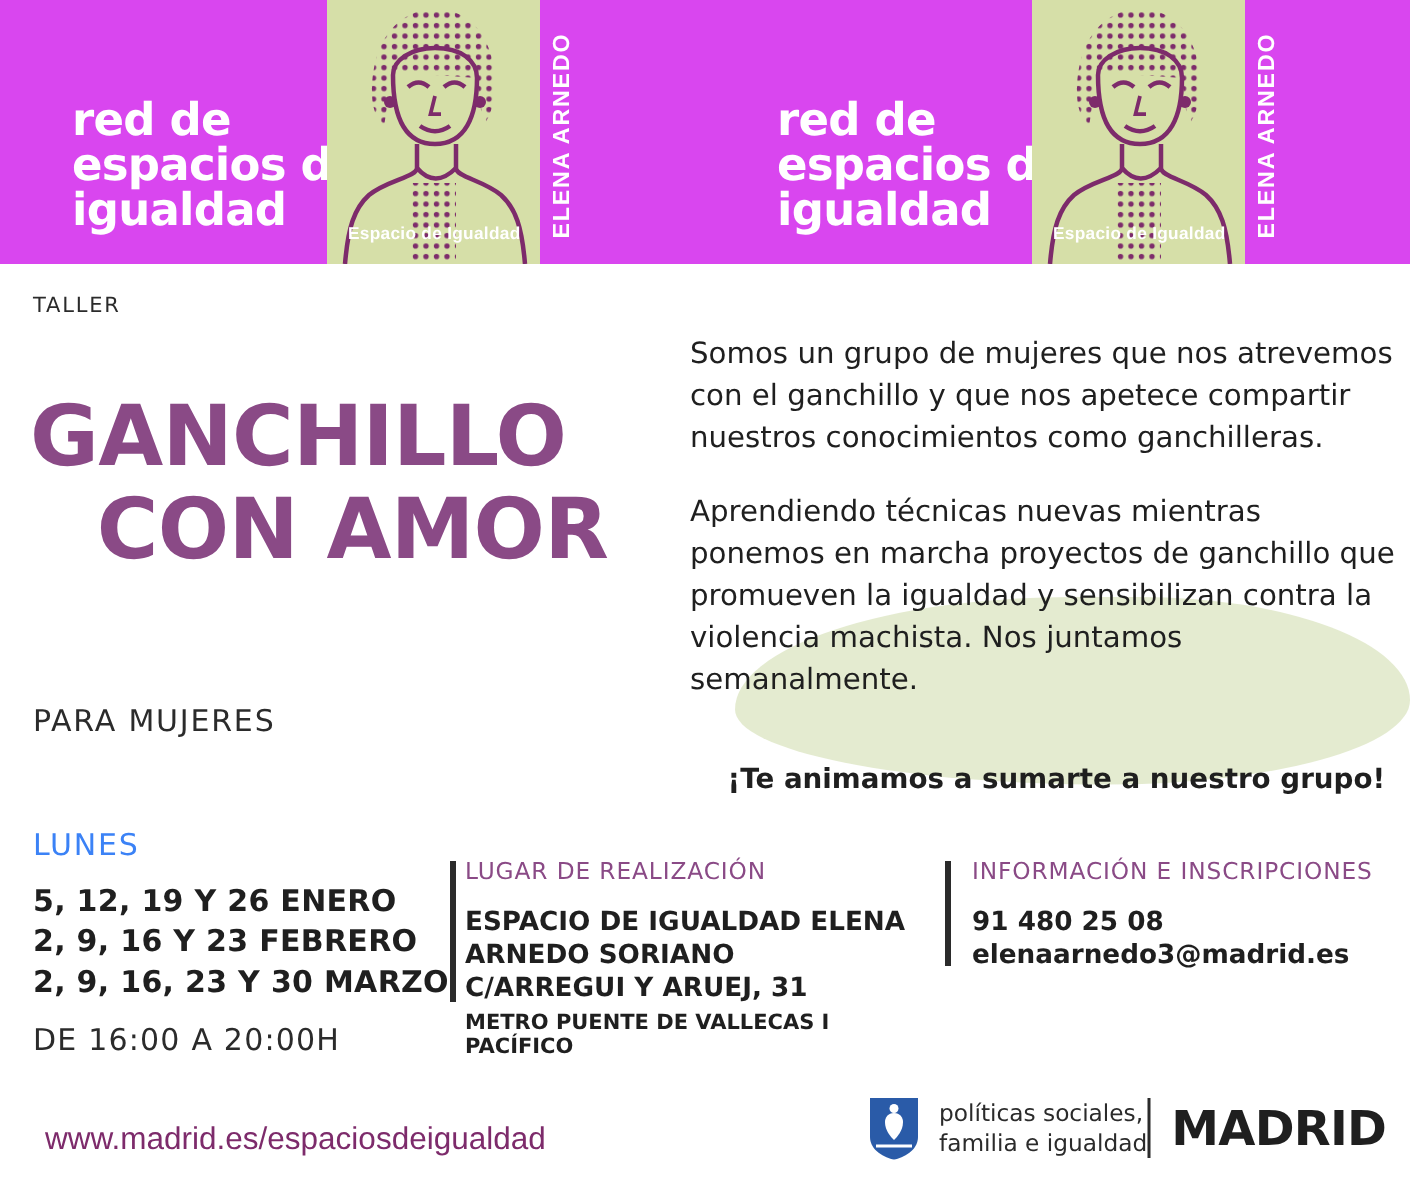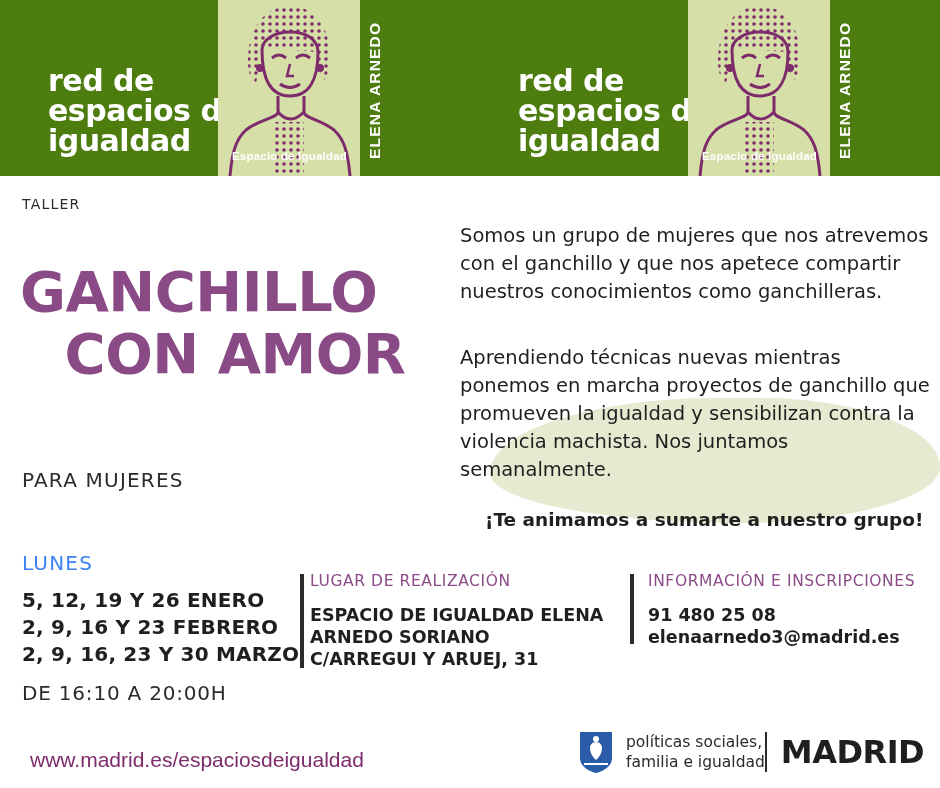--- a/index.html
+++ b/index.html
@@ -13,21 +13,21 @@
     font-family: "Liberation Sans", sans-serif;
     overflow: hidden;
     position: relative;
   }
 
   
   .banner {
     position: relative;
     width: 940px;
     height: 176px;
-    background: #4d7c0f;
+    background: #d946ef;
     overflow: hidden;
   }
   .banner-half {
     position: absolute;
     top: 0;
     height: 176px;
     width: 470px;
   }
   .banner-half.left { left: 0; }
   .banner-half.right { left: 470px; }
@@ -140,21 +140,21 @@
     opacity: 0.85;
   }
   .para {
     position: absolute;
     color: #1f1f1f;
     font-size: 19.5px;
     line-height: 28px;
     font-family: "DejaVu Sans", sans-serif;
   }
   .para1 { left: 460px; top: 46px; width: 480px; }
-  .para2 { left: 460px; top: 168px; width: 470px; }
+  .para2 { left: 460px; top: 151px; width: 470px; }
   .para3 {
     left: 460px;
     top: 330px;
     width: 480px;
     font-weight: bold;
     font-size: 18.5px;
     margin-left: 25px;
   }
 
   
@@ -358,28 +358,29 @@
 
   <div class="para para1">Somos un grupo de mujeres que nos atrevemos con el ganchillo y que nos apetece compartir nuestros conocimientos como ganchilleras.</div>
   <div class="para para2">Aprendiendo técnicas nuevas mientras ponemos en marcha proyectos de ganchillo que promueven la igualdad y sensibilizan contra la violencia machista. Nos juntamos semanalmente.</div>
   <div class="para para3">¡Te animamos a sumarte a nuestro grupo!</div>
 
   <div class="days-block">
     <div class="days-title">LUNES</div>
     <div class="days-line">5, 12, 19 Y 26 ENERO</div>
     <div class="days-line">2, 9, 16 Y 23 FEBRERO</div>
     <div class="days-line">2, 9, 16, 23 Y 30 MARZO</div>
-    <div class="hours">DE 16:10 A 20:00H</div>
+    <div class="hours">DE 16:00 A 20:00H</div>
   </div>
 
   <div class="col col-place">
     <div class="col-heading">LUGAR DE REALIZACIÓN</div>
     <div class="col-body">ESPACIO DE IGUALDAD ELENA</div>
     <div class="col-body">ARNEDO SORIANO</div>
     <div class="col-body">C/ARREGUI Y ARUEJ, 31</div>
+    <div class="col-sub">METRO PUENTE DE VALLECAS I PACÍFICO</div>
   </div>
 
   <div class="col col-info">
     <div class="col-heading">INFORMACIÓN E INSCRIPCIONES</div>
     <div class="col-body">91 480 25 08</div>
     <div class="col-body">elenaarnedo3@madrid.es</div>
   </div>
 
   <div class="url">www.madrid.es/espaciosdeigualdad</div>
 

